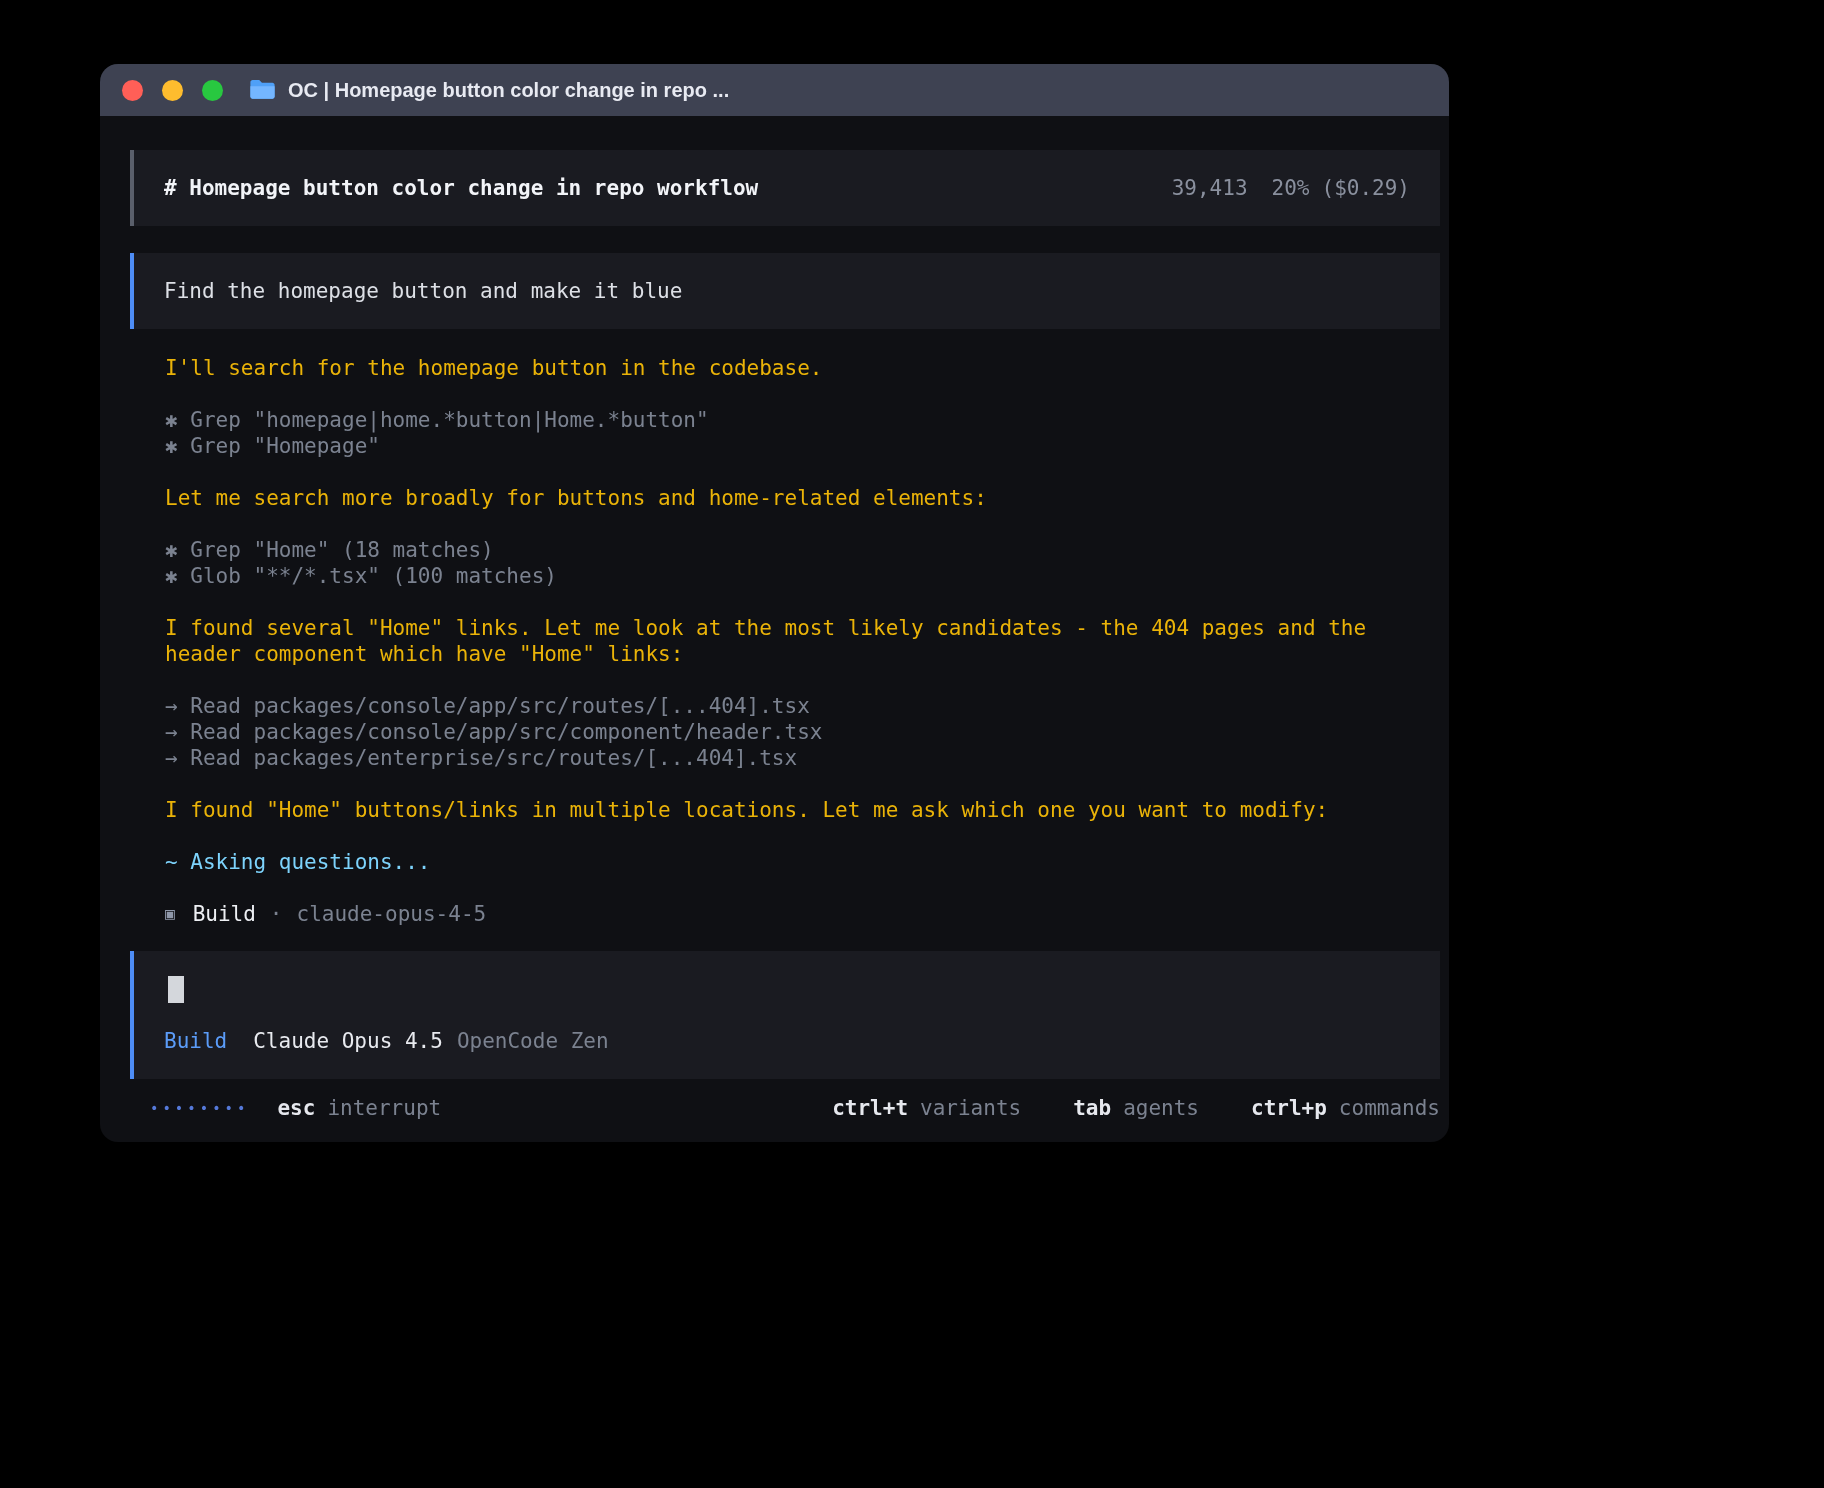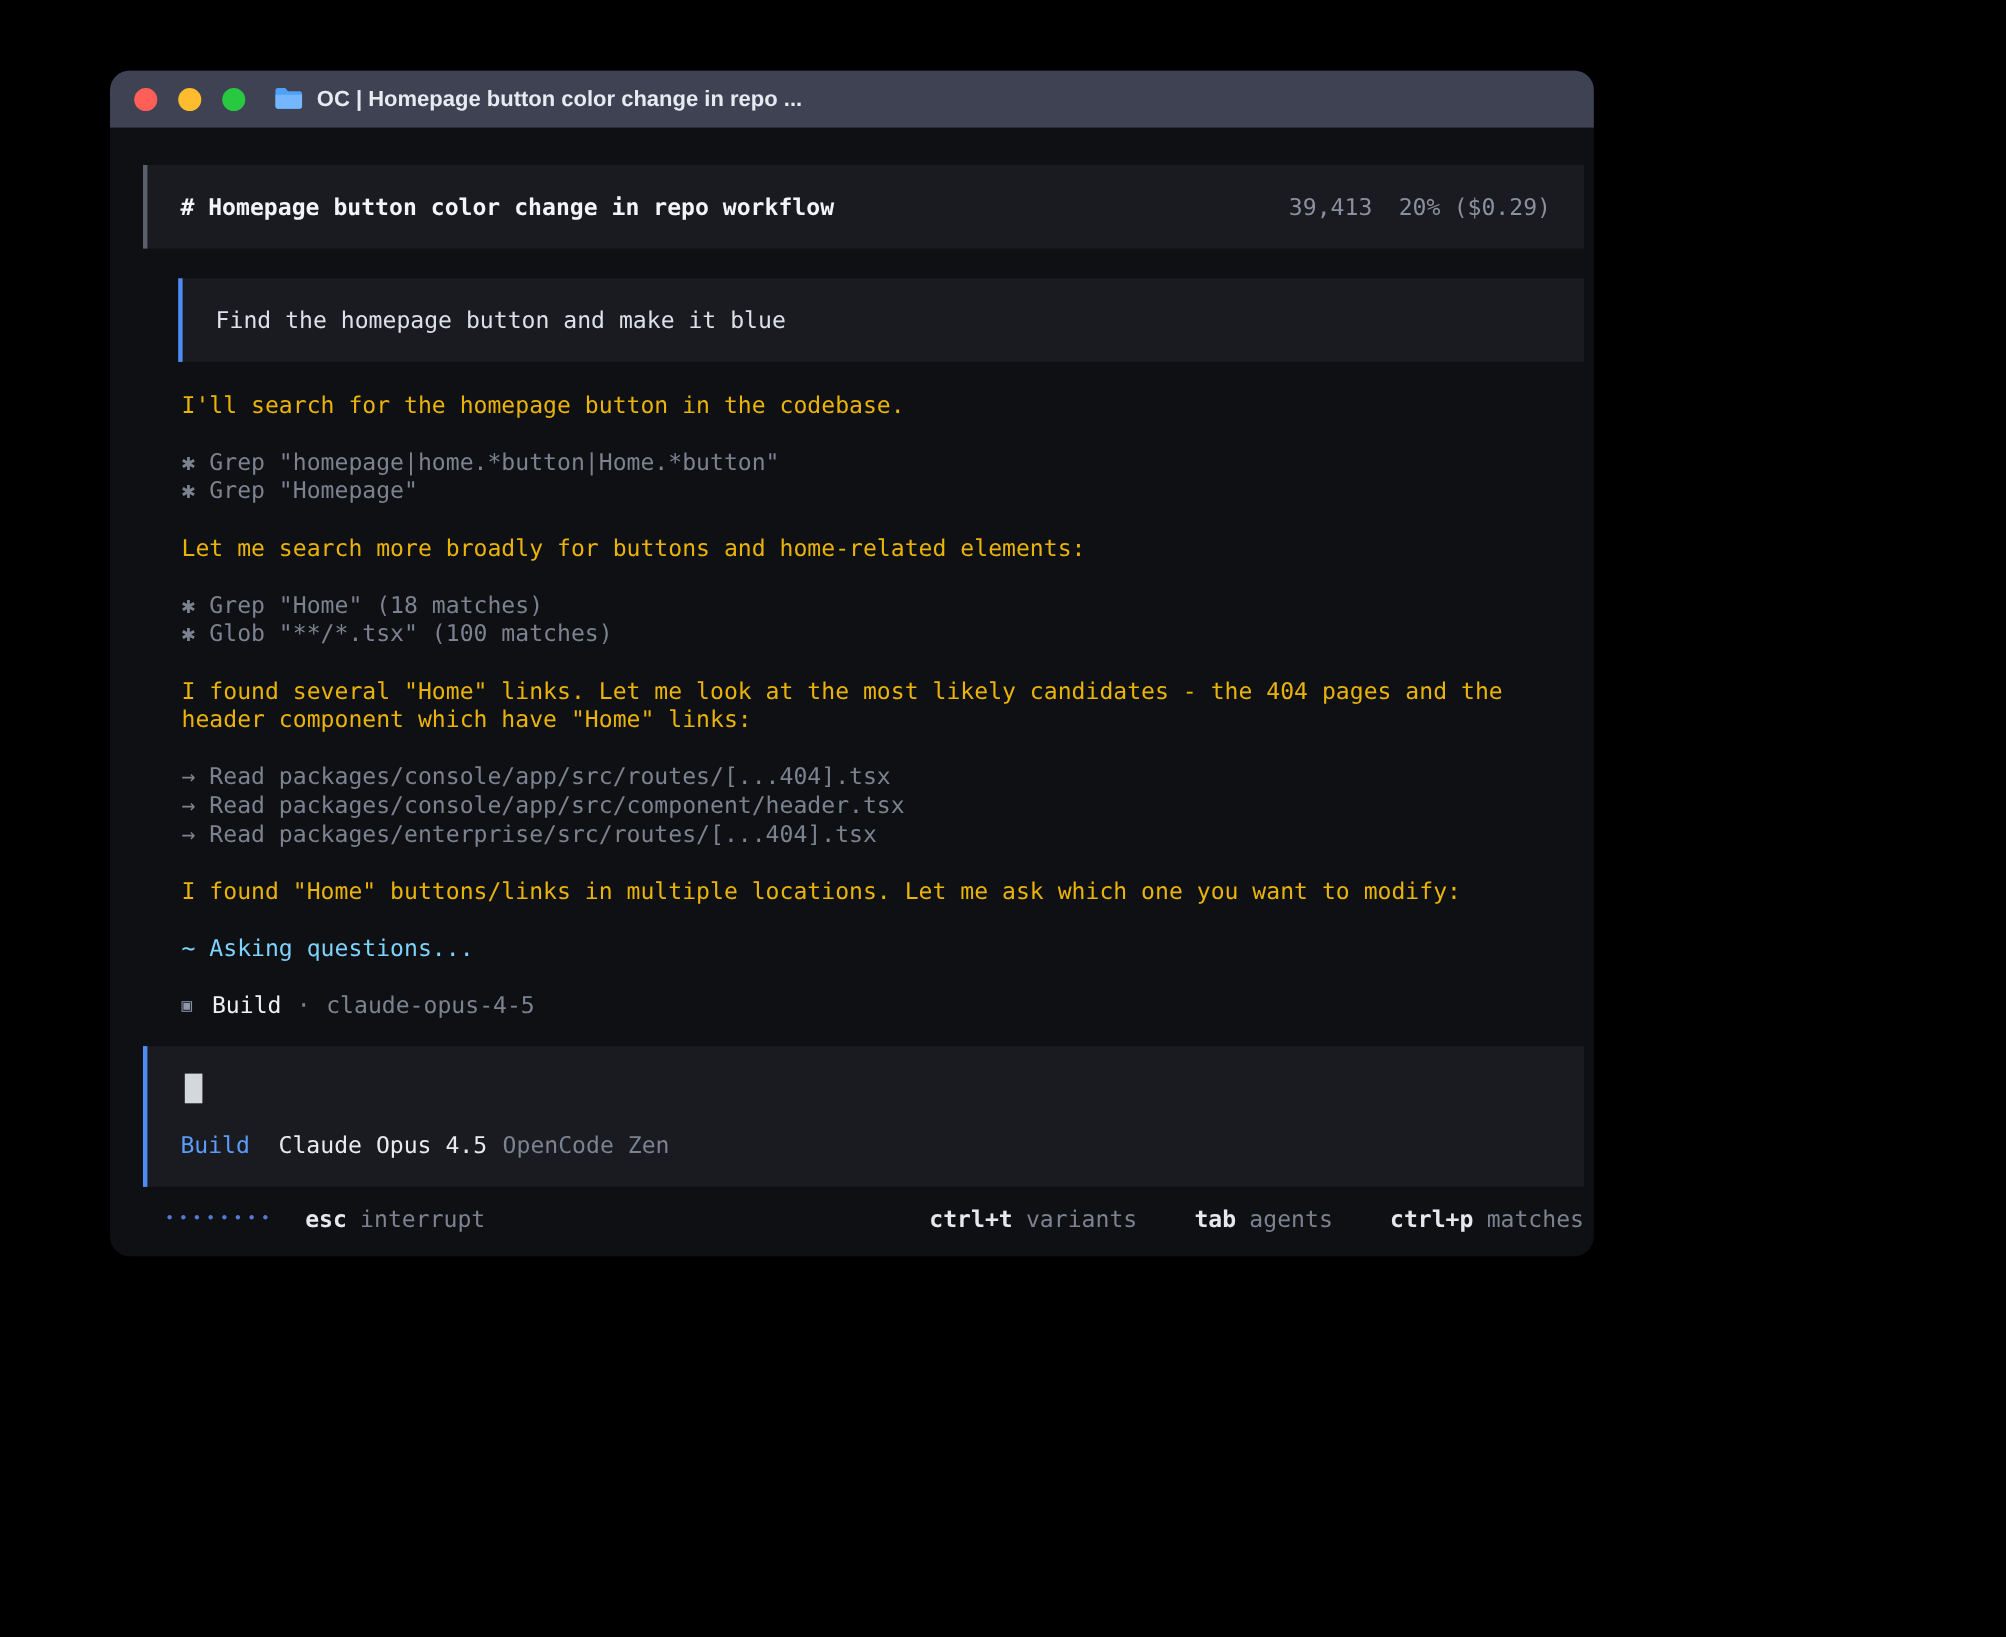--- a/index.html
+++ b/index.html
@@ -56,21 +56,21 @@
   .block {
     background: #1a1b21;
     border-left: 4px solid #5a5f6b;
     padding: 25px 30px;
   }
   .session-header { display: flex; justify-content: space-between; align-items: center; }
   .session-title { font-weight: bold; color: #f2f4f8; white-space: nowrap; }
   .session-stats { display: flex; align-items: center; color: #8a909e; white-space: nowrap; }
   .session-stats .tokens { margin-right: 24px; }
   .session-stats .pct { margin-right: 12px; }
-  .user-block { margin-top: 27px; border-left-color: #4e8df6; margin-left: 32px; }
+  .user-block { margin-top: 27px; border-left-color: #4e8df6; }
   .transcript { padding-left: 35px; }
   .para { margin-top: 26px; color: #eab308; }
   .tool-group { margin-top: 26px; color: #7b8290; }
   .tool-line { white-space: pre; }
   .status-line { margin-top: 26px; color: #7dd3fc; }
   .agent-line { margin-top: 26px; display: flex; align-items: center; color: #7b8290; }
   .agent-icon { font-size: 16px; color: #8f98aa; margin-right: 18px; }
   .agent-name { color: #eef0f4; margin-right: 14px; }
   .agent-sep { margin-right: 14px; }
   .input-block { margin-top: 24px; border-left-color: #4e8df6; }
@@ -194,20 +194,20 @@
           <span class="sc-group">
             <span class="sc-key">ctrl+t</span>
             <span class="sc-label">variants</span>
           </span>
           <span class="sc-group">
             <span class="sc-key">tab</span>
             <span class="sc-label">agents</span>
           </span>
           <span class="sc-group">
             <span class="sc-key">ctrl+p</span>
-            <span class="sc-label">matches</span>
+            <span class="sc-label">commands</span>
           </span>
         </span>
       </div>
 
     </div>
   </div>
 </div>
 
 </body></html>

